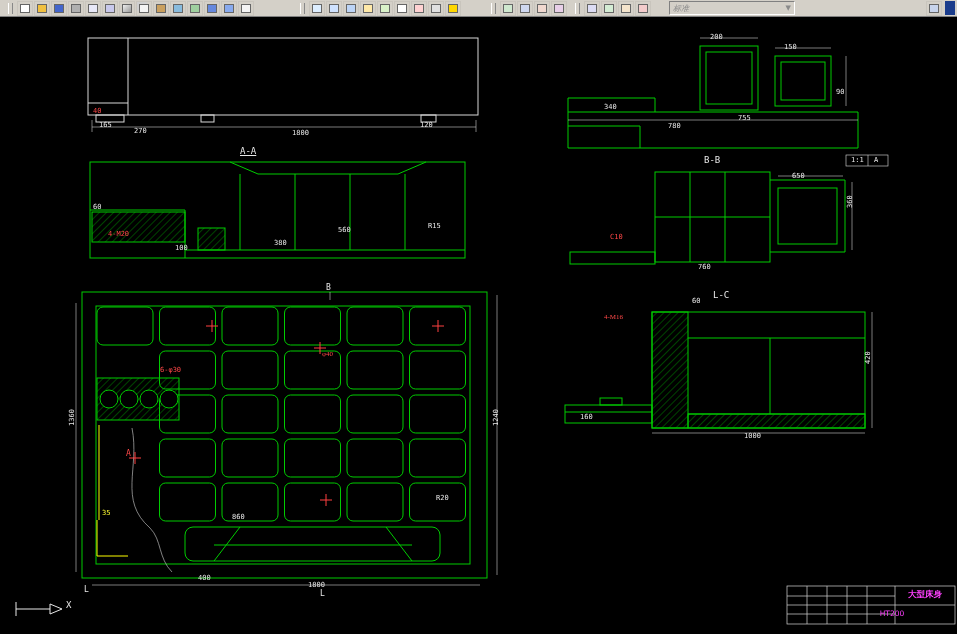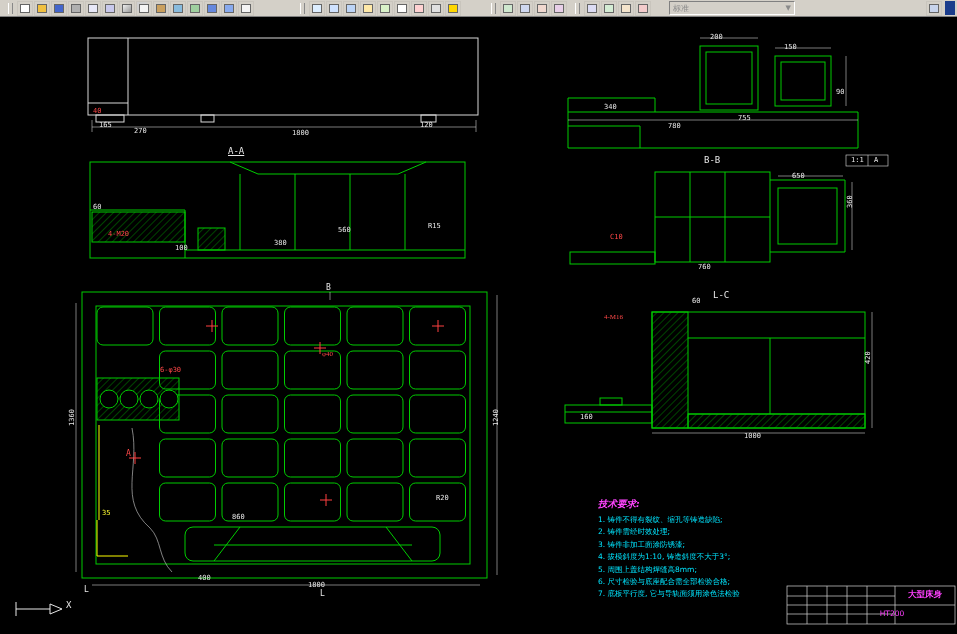--- a/index.html
+++ b/index.html
@@ -30,21 +30,21 @@
   .g-zoom{background:#ddeeff}.g-zoom-window{background:#cfe2ff}.g-zoom-prev{background:#bcd4f6}
   .g-distance{background:#ffe9a8}.g-area{background:#d9f2c9}.g-list{background:#fff}
   .g-locate{background:#ffd2d2}.g-calc{background:#e0e0e0}.g-help{background:#ffd700}
   .g-move{background:#cfe8cf}.g-rotate{background:#cfd8f0}.g-scale{background:#f0d8cf}
   .g-mirror{background:#e8cfe8}.g-properties{background:#dcdcf4}
   .g-designcenter{background:#d4ecd4}.g-palettes{background:#f4e4cc}
   .g-markup{background:#f4cccc}.g-panel{background:#c8d4ec}
   #style-combo{margin-left:18px;width:118px;height:12px;background:#d4d0c8;
       border:1px solid;border-color:#808080 #fff #fff #808080;display:flex;
       align-items:center;justify-content:space-between;padding:0 3px;}
-  #style-combo .cb-text{font-size:8px;color:#8a8a8a;}
+  #style-combo .cb-text{font-size:8px;color:#8a8a8a;font-style:italic;}
   #style-combo .cb-arrow{font-size:7px;color:#8a8a8a;}
   #tb-spacer{flex:1;}
   #corner-blue{width:10px;height:14px;background:#1a3c8c;margin-left:3px;}
 
   
   #canvas{position:absolute;top:16px;left:0;width:957px;height:609px;background:#000;z-index:1;}
   #cad{position:absolute;top:0;left:0;z-index:2;pointer-events:none;}
   #labels{position:absolute;inset:0;z-index:3;pointer-events:none;}
   #labels .lab{position:absolute;font-family:"DejaVu Sans Mono",monospace;
                font-size:7px;white-space:nowrap;}
@@ -367,21 +367,21 @@
       <line x1="16" y1="602" x2="16" y2="616"></line>
     </g>
   </svg>
 
   <div id="labels">
       <span class="lab c-w" style="left: 99px; top: 121px;">165</span>
       <span class="lab c-w" style="left: 134px; top: 127px;">270</span>
       <span class="lab c-w" style="left: 292px; top: 129px;">1800</span>
       <span class="lab c-w" style="left: 420px; top: 121px;">120</span>
       <span class="lab c-r" style="left: 93px; top: 107px;">40</span>
-      <span class="lab c-w" style="left: 228px; top: 146px; font-size: 9px; text-decoration: underline;">A-A</span>
+      <span class="lab c-w" style="left: 240px; top: 146px; font-size: 9px; text-decoration: underline;">A-A</span>
       <span class="lab c-r" style="left: 108px; top: 230px;">4-M20</span>
       <span class="lab c-w" style="left: 274px; top: 239px;">380</span>
       <span class="lab c-w" style="left: 338px; top: 226px;">560</span>
       <span class="lab c-w" style="left: 428px; top: 222px;">R15</span>
       <span class="lab c-w" style="left: 93px; top: 203px;">60</span>
       <span class="lab c-w" style="left: 154px; top: 244px; margin-left: 21px;">100</span>
       <span class="lab c-w" style="left: 326px; top: 283px; font-size: 8px;">B</span>
       <span class="lab c-r" style="left: 322px; top: 350px; font-family: Liberation Serif, serif;">φ40</span>
       <span class="lab c-r" style="left: 136px; top: 366px; margin-left: 24px;">6-φ30</span>
       <span class="lab c-w rot" style="left: 492px; top: 426px;">1240</span>
@@ -408,32 +408,20 @@
       <span class="lab c-r" style="left: 610px; top: 233px;">C10</span>
       <span class="lab c-w" style="left: 698px; top: 263px;">760</span>
       <span class="lab c-w" style="left: 713px; top: 290px; font-size: 9px;">L-C</span>
       <span class="lab c-r" style="left: 604px; top: 313px; font-family: Liberation Serif, serif;">4-M16</span>
       <span class="lab c-w" style="left: 692px; top: 297px;">60</span>
       <span class="lab c-w" style="left: 744px; top: 432px;">1000</span>
       <span class="lab c-w rot" style="left: 864px; top: 364px;">420</span>
       <span class="lab c-w" style="left: 580px; top: 413px;">160</span>
     </div>
 
-  <div id="technotes">
-    <div class="tn-title">技术要求:</div>
-    <div id="tn-lines">
-        <div class="tn-line">1. 铸件不得有裂纹、缩孔等铸造缺陷;</div>
-        <div class="tn-line">2. 铸件需经时效处理;</div>
-        <div class="tn-line">3. 铸件非加工面涂防锈漆;</div>
-        <div class="tn-line">4. 拔模斜度为1:10, 铸造斜度不大于3°;</div>
-        <div class="tn-line">5. 周围上盖结构焊缝高8mm;</div>
-        <div class="tn-line">6. 尺寸检验与底座配合需全部检验合格;</div>
-        <div class="tn-line">7. 底板平行度, 它与导轨面须用涂色法检验</div>
-      </div>
-  </div>
 
   <div class="tbtext" id="tb-part">大型床身</div>
   <div class="tbtext" id="tb-mat">HT200</div>
 
   <div id="ucs-x">X</div>
 
 
 </div>
 
 </body></html>

